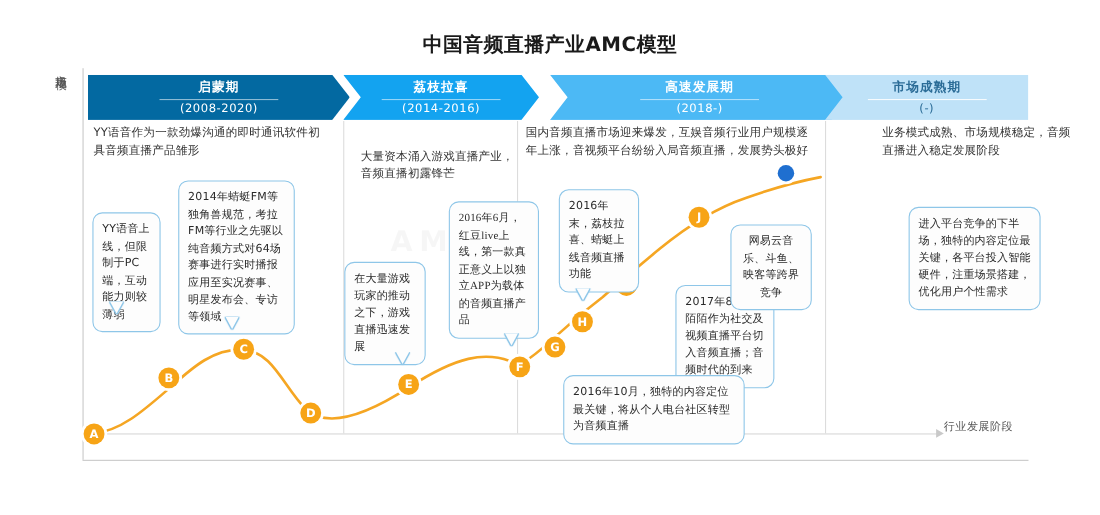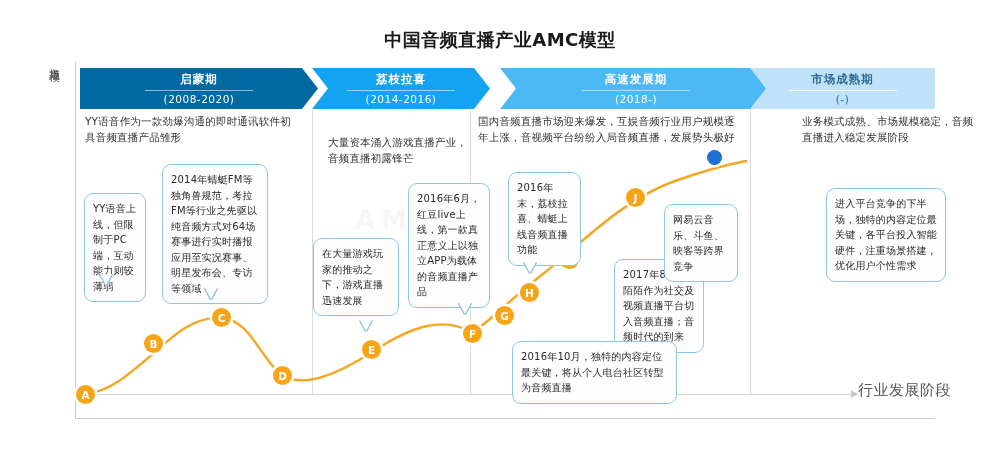--- a/index.html
+++ b/index.html
@@ -22,21 +22,21 @@
   
   .y-axis-label {
     position: absolute; left: 44px; top: 60px;
     width: 16px;
     font-size: 10.5px; color: #555; line-height: 1.05;
     writing-mode: vertical-rl; text-orientation: upright;
     letter-spacing: 1px;
   }
   .x-axis-label {
     position: absolute; left: 858px; top: 381px;
-    font-size: 15px; color: #555; letter-spacing: .5px;
+    font-size: 10px; color: #555; letter-spacing: .5px;
   }
   .axis-v {
     position: absolute; left: 75px; top: 62px;
     width: 1px; height: 356px; background: #c9c9c9;
   }
   .axis-h {
     position: absolute; left: 75px; top: 418px;
     width: 860px; height: 1px; background: #c9c9c9;
   }
   .axis-h2 {
@@ -205,30 +205,30 @@
   <div class="marker" style="left:560px; top:250px;">I</div>
   <div class="marker" style="left:626px; top:188px;">J</div>
   <div class="marker blue" style="left:707px; top:150px; width:15px; height:15px;"></div>
 
   <div class="bubble" style="left:84px; top:193px; width:62px;">YY语音上线，但限制于PC端，互动能力则较薄弱</div>
   <div class="tail tail-down" style="left:100px; top:274px;"></div>
 
   <div class="bubble" style="left:162px; top:164px; width:106px;">2014年蜻蜓FM等独角兽规范，考拉FM等行业之先驱以纯音频方式对64场赛事进行实时播报应用至实况赛事、明星发布会、专访等领域</div>
   <div class="tail tail-down" style="left:205px; top:288px;"></div>
 
-  <div class="bubble" style="left:313px; top:238px; width:86px;">在大量游戏玩家的推动之下，游戏直播迅速发展</div>
+  <div class="bubble" style="left:313px; top:238px; width:74px;">在大量游戏玩家的推动之下，游戏直播迅速发展</div>
   <div class="tail tail-down" style="left:360px; top:320px;"></div>
 
-  <div class="bubble" style="left:408px; top:183px; width:82px;">2016年6月，红豆live上线，第一款真正意义上以独立APP为载体的音频直播产品</div>
+  <div class="bubble" style="left:408px; top:183px; width:82px;font-family:Liberation Serif, serif;">2016年6月，红豆live上线，第一款真正意义上以独立APP为载体的音频直播产品</div>
   <div class="tail tail-down" style="left:459px; top:303px;"></div>
 
   <div class="bubble" style="left:508px; top:172px; width:73px;">2016年末，荔枝拉喜、蜻蜓上线音频直播功能</div>
   <div class="tail tail-down" style="left:524px; top:262px;"></div>
 
   <div class="bubble" style="left:614px; top:259px; width:90px;">2017年8月，陌陌作为社交及视频直播平台切入音频直播；音频时代的到来</div>
 
-  <div class="bubble" style="left:664px; top:204px; width:74px;">网易云音乐、斗鱼、映客等跨界竞争</div>
+  <div class="bubble" style="left:664px; top:204px; width:74px;text-align:center;">网易云音乐、斗鱼、映客等跨界竞争</div>
 
   <div class="bubble" style="left:512px; top:341px; width:165px;">2016年10月，独特的内容定位最关键，将从个人电台社区转型为音频直播</div>
 
   <div class="bubble" style="left:786px; top:188px; width:120px;margin-left:40px;">进入平台竞争的下半场，独特的内容定位最关键，各平台投入智能硬件，注重场景搭建，优化用户个性需求</div>
 
 </div>
 
 </body></html>

